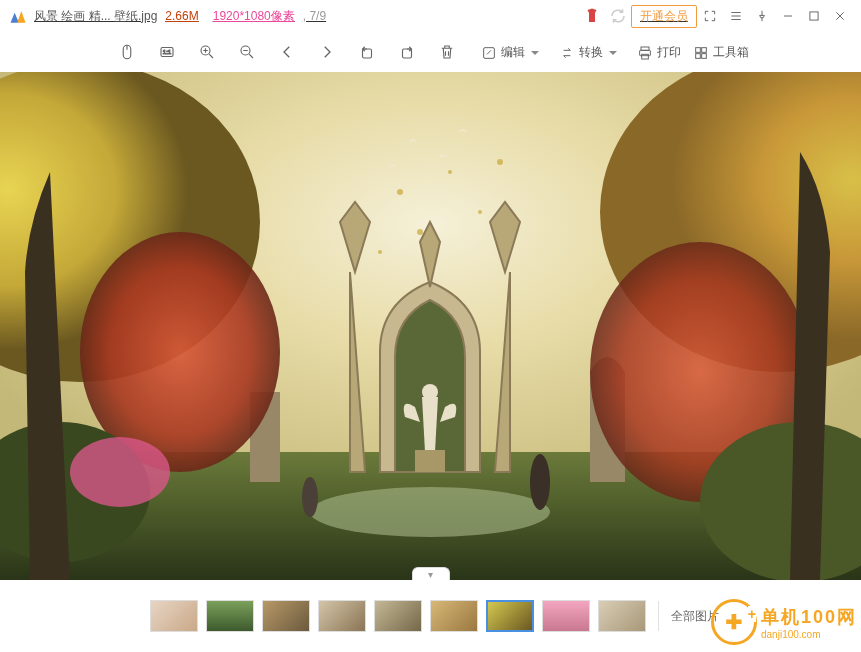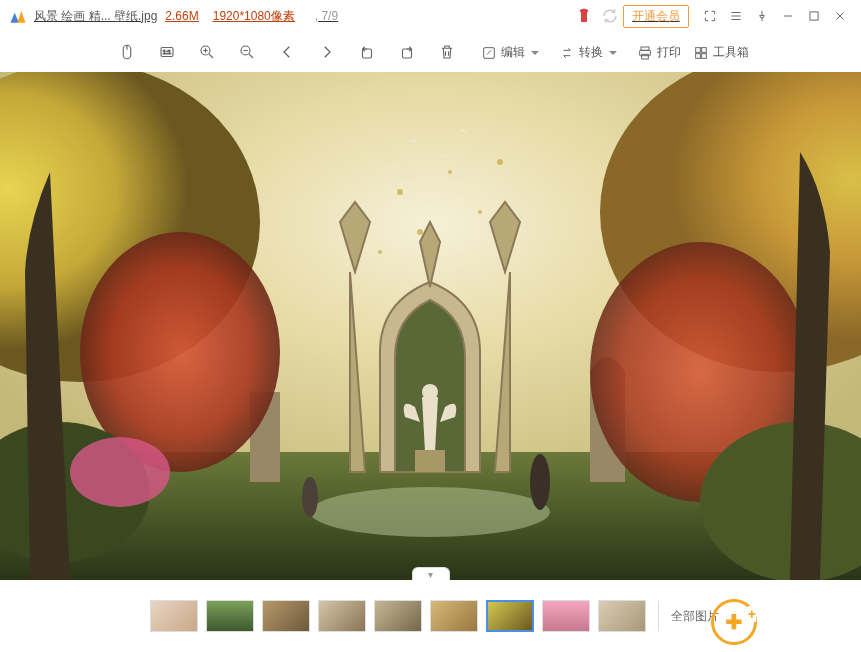--- a/index.html
+++ b/index.html
@@ -1,25 +1,25 @@
 <!DOCTYPE html>
 <html><head>
 <meta charset="utf-8">
 <style>
 * { margin: 0; padding: 0; box-sizing: border-box; }
 body { font-family: "Microsoft YaHei", sans-serif; font-size: 12px; color: #333; background: #fff; width: 861px; height: 652px; overflow: hidden; position: relative; }
 .titlebar { height: 32px; display: flex; align-items: center; padding: 0 8px; background: #fff; text-decoration: underline; }
 .logo { width: 20px; height: 20px; margin-right: 6px; }
 .title-text { color: #555; margin-right: 8px; }
 .file-size { color: #c2410c; text-decoration: underline; margin-right: 14px; }
-.file-dims { color: #c2410c; text-decoration: underline; margin-right: 20px; text-align: center; }
+.file-dims { color: #ec4899; text-decoration: underline; margin-right: 8px; text-align: center; }
 .file-idx { color: #999; }
 .title-spacer { flex: 1; }
 .title-icon { width: 18px; height: 18px; margin: 0 4px; display: flex; align-items: center; justify-content: center; }
-.vip-btn { border: 1px solid #f29b3e; color: #f29b3e; padding: 2px 8px; font-size: 12px; margin-right: 8px; border-radius: 2px; }
+.vip-btn { border: 1px solid #f29b3e; color: #f29b3e; padding: 2px 8px; font-size: 12px; border-radius: 2px; }
 .win-btn { width: 26px; height: 26px; display: flex; align-items: center; justify-content: center; color: #555; }
 .win-btn svg { width: 14px; height: 14px; }
 .toolbar { height: 40px; display: flex; align-items: center; padding: 0 100px 0 110px; background: #fff; }
 .tool-btn { width: 34px; height: 30px; display: flex; align-items: center; justify-content: center; color: #666; margin-right: 6px; position: relative; }
 .tool-btn svg { width: 18px; height: 18px; }
 .toolbar-spacer { flex: 1; }
 .tool-label-btn { display: flex; align-items: flex-end; color: #555; margin-right: 12px; font-size: 12px; }
 .tool-label-btn svg { width: 16px; height: 16px; margin-right: 4px; }
 .chev { margin-left: 2px; }
 .viewer { position: relative; width: 100%; height: 508px; background: #fff; overflow: hidden; }
@@ -295,13 +295,17 @@
     <div class="thumb t7"></div>
     <div class="thumb t8"></div>
   </div>
   <div class="divider"></div>
   <span class="all-pics">全部图片</span>
   <div class="thumb-spacer"></div>
 </div>
 
 <div class="watermark">
   <div class="wm-circle">✚</div>
+  <div class="wm-text">
+    <span class="wm-cn">单机100网</span>
+    <span class="wm-en">danji100.com</span>
+  </div>
 </div>
 
 </body></html>

